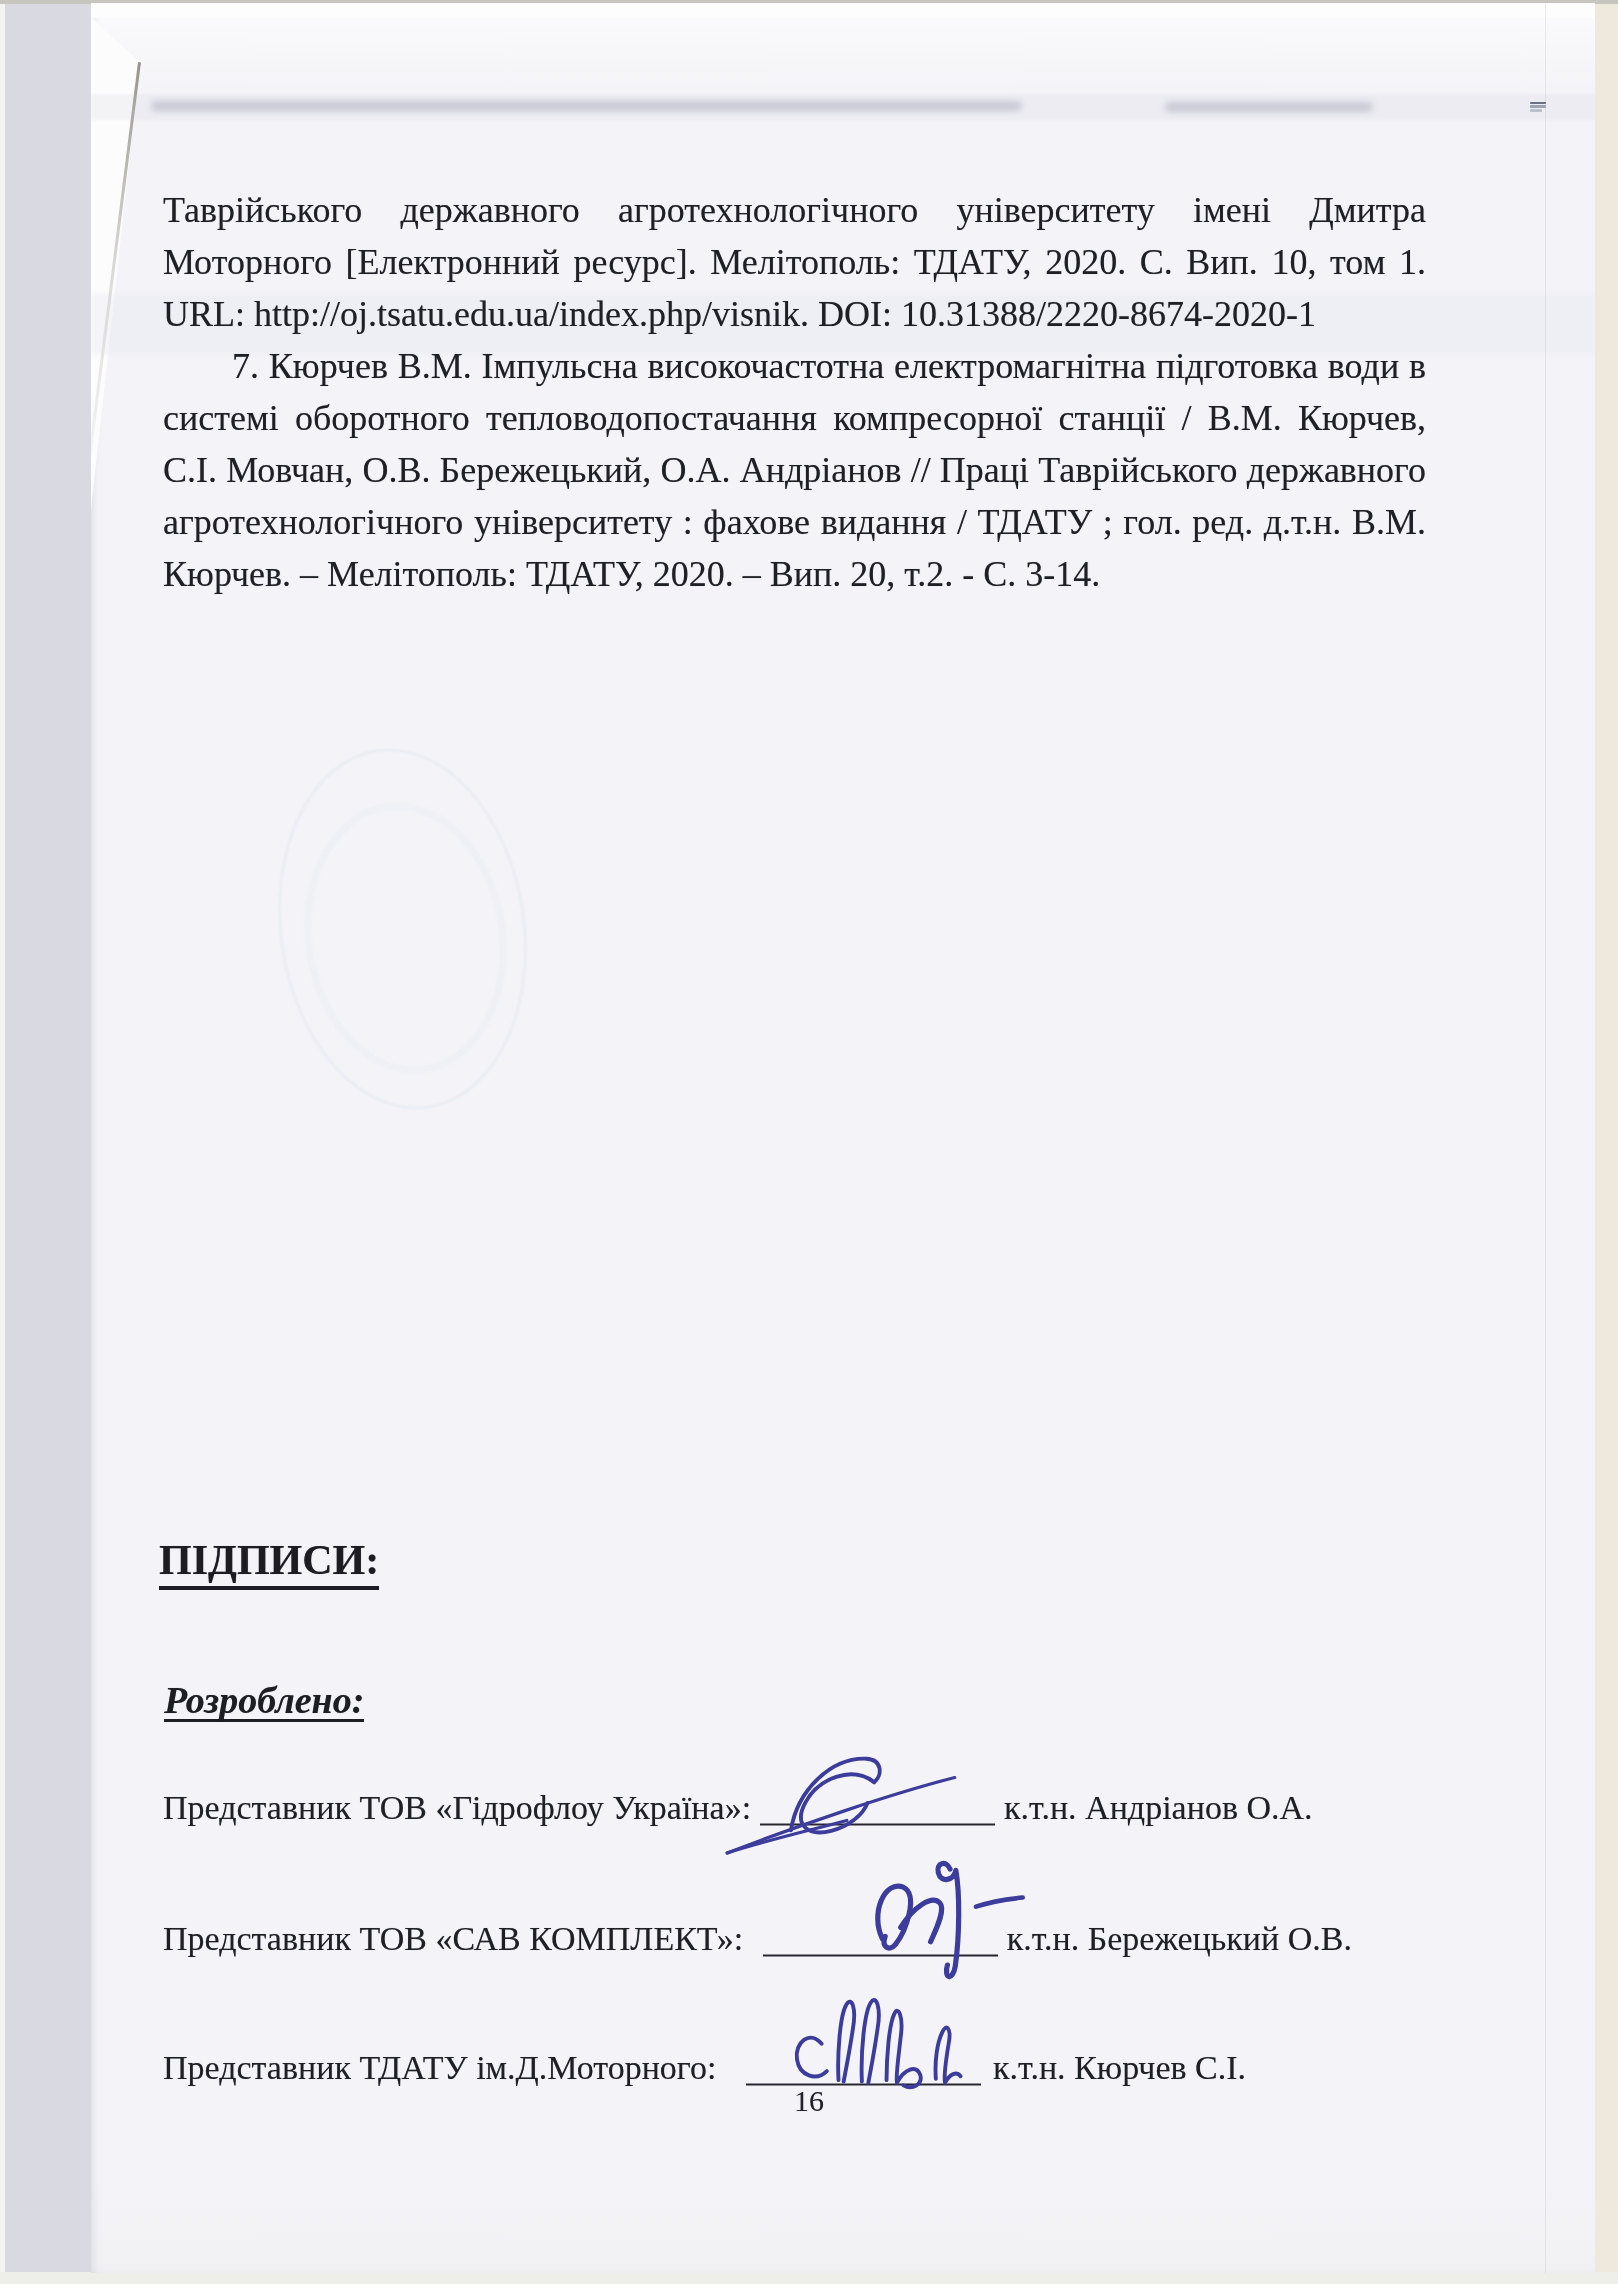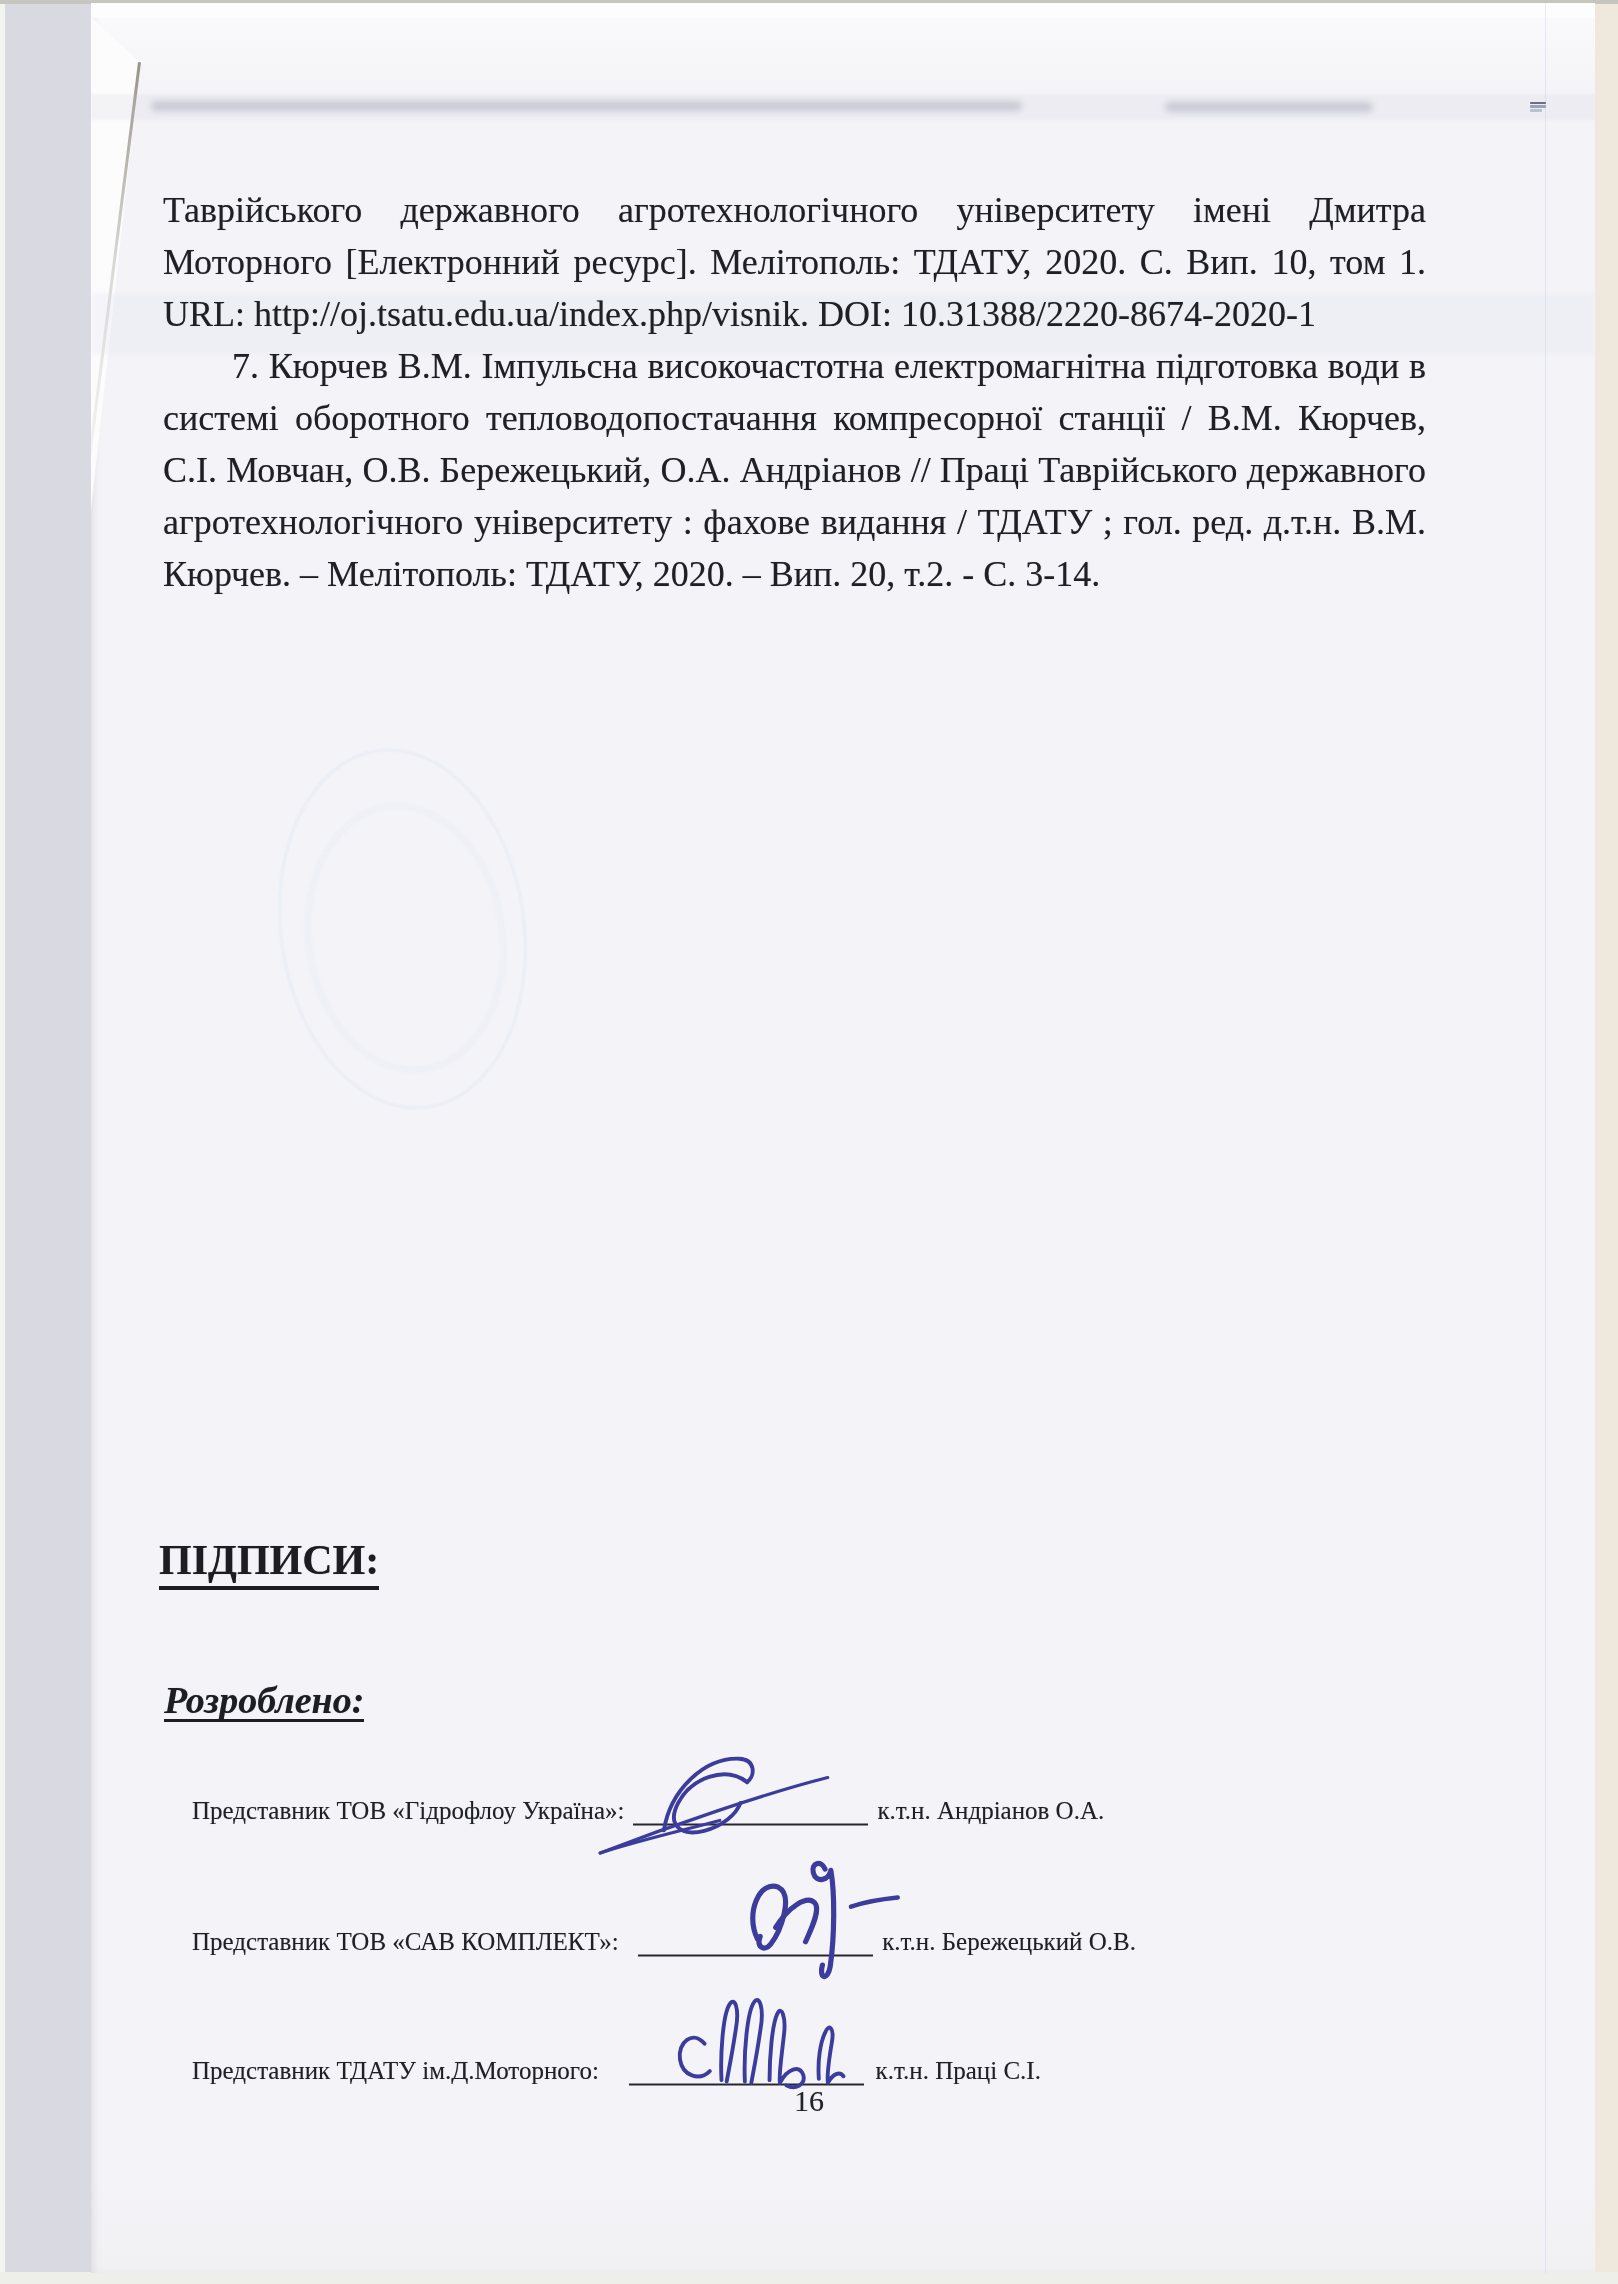--- a/index.html
+++ b/index.html
@@ -78,23 +78,22 @@
   .signatures-heading span{display:inline-block;border-bottom:4.6px solid #1c1c22;padding-bottom:5px;}
   .developed-heading{
     position:absolute;left:73px;top:1678px;margin:0;
     font-size:38px;font-weight:bold;font-style:italic;color:#1d1d24;line-height:1;
     text-shadow:0 0 0.7px rgba(29,29,36,.5);
   }
   .developed-heading span{display:inline-block;border-bottom:3.3px solid #1d1d24;padding-bottom:0;}
 
   .sig-row{
     position:absolute;left:72px;white-space:nowrap;
-    font-size:25px;line-height:1.15;color:var(--ink-color);
+    font-size:34px;line-height:1.15;color:var(--ink-color);
     text-shadow:0 0 0.7px rgba(31,31,38,.4);
-    margin-left:29px;
   }
   .sig-row .sigline{
     display:inline-block;width:235px;height:29px;
     border-bottom:2.6px solid #26262e;
     position:relative;vertical-align:baseline;transform:translateY(6.5px);
   }
   .row-1{top:1785px;}
   .row-2{top:1916px;}
   .row-3{top:2045px;}
   .row-1 .sigline{margin:0 9px 0 9px;}
@@ -175,19 +174,19 @@
 
     <div class="sig-row row-3">
       <span>Представник ТДАТУ ім.Д.Моторного:</span><span class="sigline">
         <svg class="sig-svg sig-3" viewBox="0 0 282 144">
           <path stroke-width="6" d="M 58,74 C 40,52 16,72 20,98 C 24,124 50,132 66,116"></path>
           <path stroke-width="6" d="M 84,130 C 82,92 86,30 96,14 C 104,0 112,18 106,52 C 100,92 94,120 92,132"></path>
           <path stroke-width="6" d="M 120,132 C 118,86 124,24 134,10 C 142,-2 150,18 144,52 C 138,94 132,122 130,134"></path>
           <path stroke-width="6" d="M 158,130 C 158,94 162,44 170,28 C 176,14 184,32 180,62 C 176,98 172,124 174,134 C 186,112 204,106 210,122 C 214,136 198,146 184,138"></path>
           <path stroke-width="6" d="M 234,128 C 232,100 236,72 244,56 C 250,42 258,50 254,72 C 250,96 246,122 248,134 C 256,120 266,116 272,124"></path>
         </svg>
-      </span><span>к.т.н. Праці С.І.</span>
+      </span><span>к.т.н. Кюрчев С.І.</span>
     </div>
 
     <div class="page-number">16</div>
   </div>
 </div>
 
 
 </body></html>

